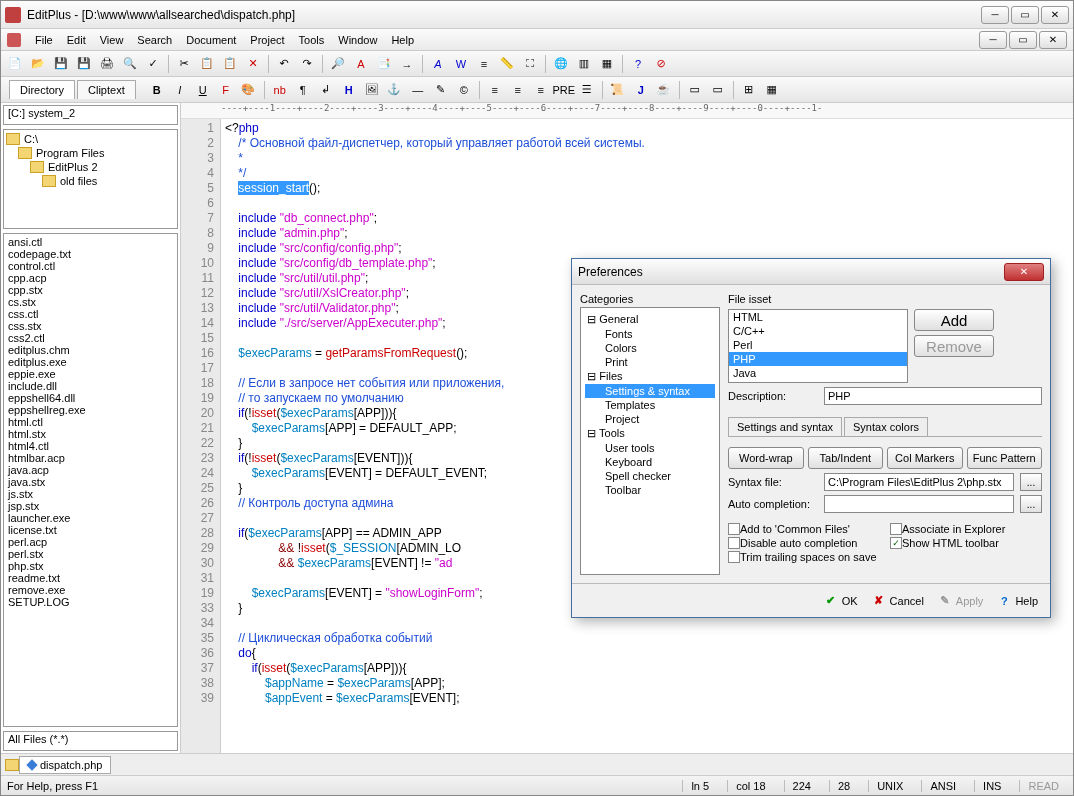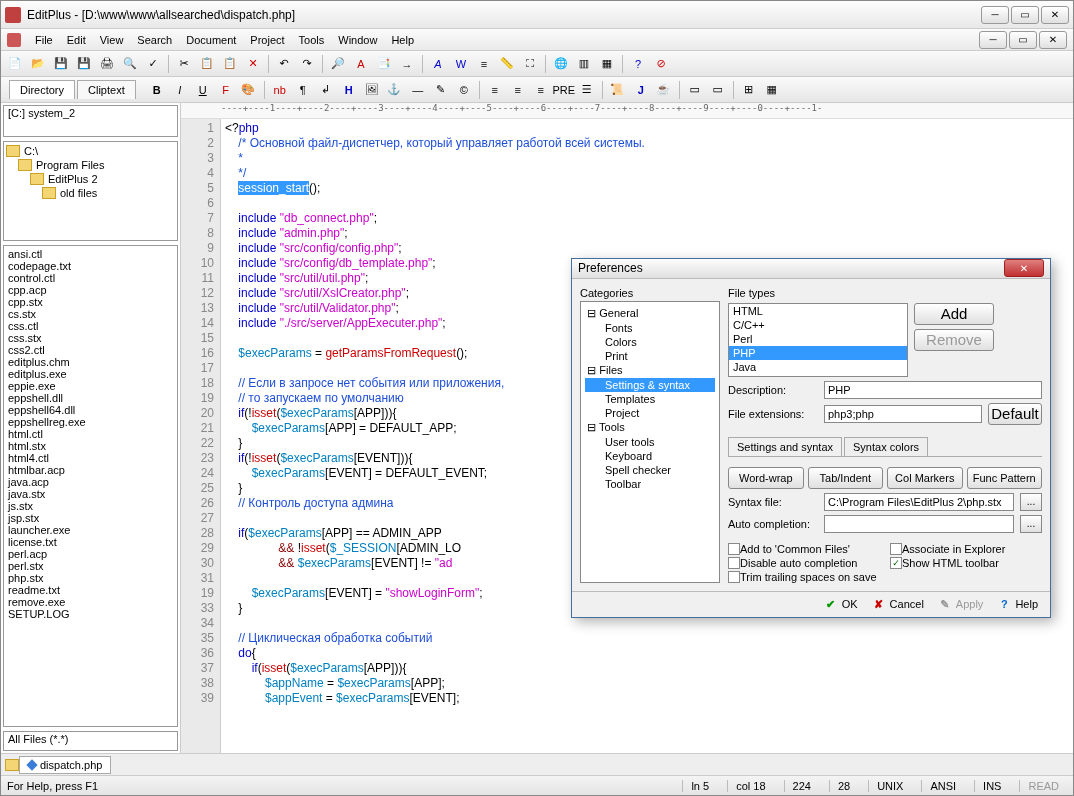--- a/index.html
+++ b/index.html
@@ -14,21 +14,21 @@
 .menubar-icon { width: 14px; height: 14px; background: #cc5555; border-radius: 2px; }
 .inner-winbtns { margin-left: auto; display: flex; gap: 2px; }
 .toolbar { height: 26px; background: linear-gradient(#fafafa,#e6e6e6); border-bottom: 1px solid #ccc; display: flex; align-items: center; padding: 0 4px; gap: 3px; }
 .tbtn { width: 20px; height: 20px; border: 1px solid transparent; display: flex; align-items: center; justify-content: center; font-size: 11px; }
 .tsep { width: 1px; height: 18px; background: #bbb; margin: 0 2px; }
 .sidetabs { height: 22px; background: #eee; border-bottom: 1px solid #ccc; display: flex; align-items: flex-end; padding-left: 4px; }
 .sidetab { padding: 3px 10px; font-size: 11px; border: 1px solid #aaa; background: #f8f8f8; border-bottom: none; margin-right: 2px; }
 .sidetab.active { background: #fff; }
 .main-area { flex: 1; display: flex; overflow: hidden; }
 .sidebar { width: 180px; border-right: 1px solid #ccc; display: flex; flex-direction: column; background: #fff; }
-.drive-select { height: 32px; border: 1px solid #999; margin: 2px; font-size: 11px; padding: 1px 4px; background: #fff; }
+.drive-select { height: 20px; border: 1px solid #999; margin: 2px; font-size: 11px; padding: 1px 4px; background: #fff; }
 .folder-tree { height: 100px; border: 1px solid #999; margin: 2px; background: #fff; font-size: 11px; padding: 2px; overflow: hidden; }
 .folder-item { display: flex; align-items: center; gap: 4px; padding: 1px 0; }
 .folder-icon { width: 14px; height: 12px; background: #f3d673; border: 1px solid #c9a227; }
 .file-list { flex: 1; border: 1px solid #999; margin: 2px; background: #fff; font-size: 11px; overflow-y: auto; padding: 2px; }
 .file-item { padding: 0 2px; white-space: nowrap; }
 .filter-select { height: 20px; border: 1px solid #999; margin: 2px; font-size: 11px; padding: 1px 4px; background: #fff; }
 .editor-wrap { flex: 1; display: flex; flex-direction: column; background: #fff; position: relative; }
 .ruler { height: 16px; background: #f8f8f8; border-bottom: 1px solid #ddd; font-size: 9px; font-family: monospace; padding-left: 40px; white-space: nowrap; overflow: hidden; color: #666; letter-spacing: 0; }
 .code-area { flex: 1; display: flex; font-family: 'Courier New', monospace; font-size: 12px; overflow: hidden; line-height: 15px; }
 .gutter { width: 40px; background: #eaeaea; color: #888; text-align: right; padding: 2px 6px 2px 2px; border-right: 1px solid #ccc; }
@@ -223,21 +223,21 @@
           <div class="file-item">control.ctl</div>
           <div class="file-item">cpp.acp</div>
           <div class="file-item">cpp.stx</div>
           <div class="file-item">cs.stx</div>
           <div class="file-item">css.ctl</div>
           <div class="file-item">css.stx</div>
           <div class="file-item">css2.ctl</div>
           <div class="file-item">editplus.chm</div>
           <div class="file-item">editplus.exe</div>
           <div class="file-item">eppie.exe</div>
-          <div class="file-item">eppshell.dll</div>
+          <div class="file-item">include.dll</div>
           <div class="file-item">eppshell64.dll</div>
           <div class="file-item">eppshellreg.exe</div>
           <div class="file-item">html.ctl</div>
           <div class="file-item">html.stx</div>
           <div class="file-item">html4.ctl</div>
           <div class="file-item">htmlbar.acp</div>
           <div class="file-item">java.acp</div>
           <div class="file-item">java.stx</div>
           <div class="file-item">js.stx</div>
           <div class="file-item">jsp.stx</div>
@@ -341,42 +341,37 @@
           <div class="cat-item cat-sub">Templates</div>
           <div class="cat-item cat-sub">Project</div>
           <div class="cat-item">⊟ Tools</div>
           <div class="cat-item cat-sub">User tools</div>
           <div class="cat-item cat-sub">Keyboard</div>
           <div class="cat-item cat-sub">Spell checker</div>
           <div class="cat-item cat-sub">Toolbar</div>
         </div>
     </div>
     <div class="prefs-right">
-      <div>File types</div>
+      <div>File isset</div>
       <div class="ftypes-row">
         <div class="ftypes-list" id="ftypes">
             <div class="ftype-item">HTML</div>
             <div class="ftype-item">C/C++</div>
             <div class="ftype-item">Perl</div>
             <div class="ftype-item ftype-sel">PHP</div>
             <div class="ftype-item">Java</div>
           </div>
         <div style="display:flex;flex-direction:column;gap:4px">
           <button class="prefs-btn">Add</button>
           <button class="prefs-btn" style="color:#999">Remove</button>
         </div>
       </div>
       <div class="prefs-field">
         <label>Description:</label>
         <input class="prefs-input" value="PHP" style="">
-      </div>
-      <div class="prefs-field">
-        <label>File extensions:</label>
-        <input class="prefs-input" value="php3;php" style="">
-        <button class="prefs-btn" style="width:54px">Default</button>
       </div>
       <div class="tab-row">
         <div class="ptab active">Settings and syntax</div>
         <div class="ptab">Syntax colors</div>
       </div>
       <div class="btn-row">
         <button>Word-wrap</button>
         <button>Tab/Indent</button>
         <button>Col Markers</button>
         <button>Func Pattern</button>

